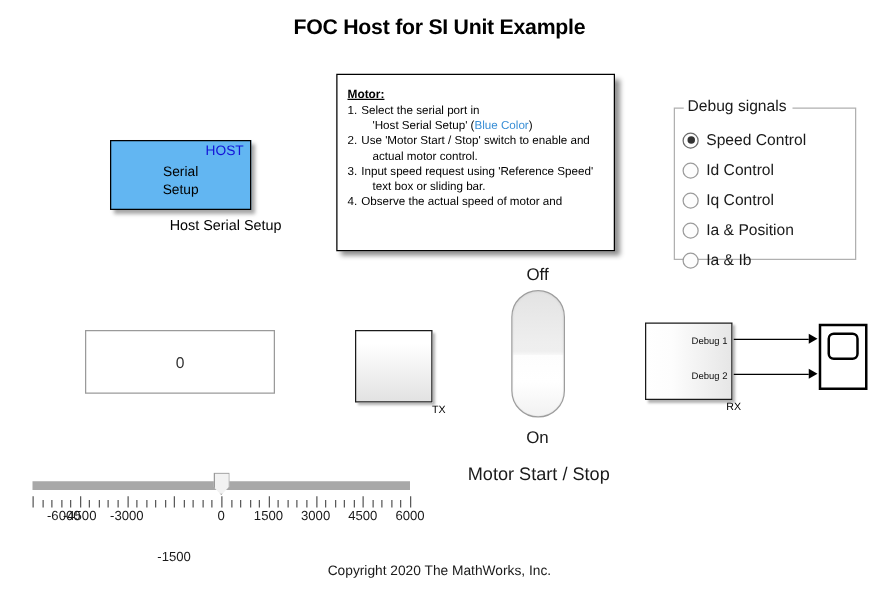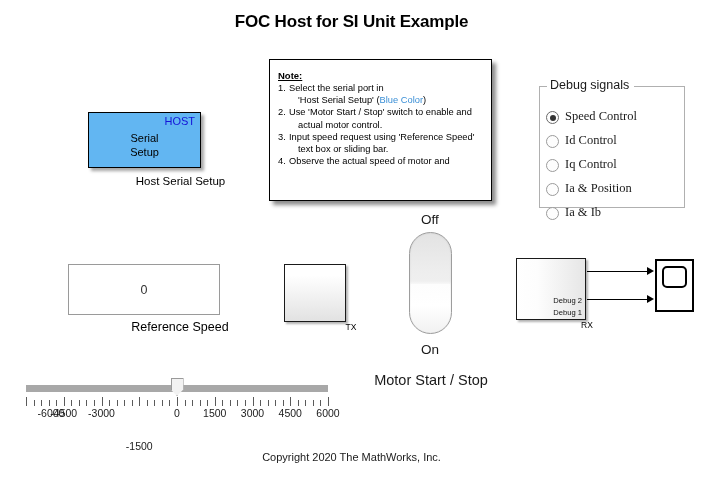--- a/index.html
+++ b/index.html
@@ -120,23 +120,22 @@
     font-size: 12.5px;
     color: #1a1a1a;
   }
   .radio-list {
     position: absolute;
     left: 546px; top: 100px;
     width: 140px;
   }
   .radio-row {
     display: flex;
-    align-items: flex-end;
+    align-items: center;
     height: 24px;
-    font-family: Liberation Serif, serif;
   }
   .radio-mark {
     width: 11px; height: 11px;
     border-radius: 50%;
     border: 1px solid #9b9b9b;
     background: #fdfdfd;
     margin-right: 6px;
     position: relative;
     flex: 0 0 auto;
   }
@@ -237,21 +236,21 @@
     box-shadow: 2px 2px 2px rgba(0,0,0,0.3);
     box-sizing: border-box;
   }
   .rx-port {
     position: absolute;
     right: 3px;
     font-size: 7.6px;
     color: #111111;
     white-space: nowrap;
   }
-  .rx-port-1 { top: 9px; margin-top: 40px; }
+  .rx-port-1 { top: 9px; }
   .rx-port-2 { top: 37px; }
   .rx-caption { left: 516px; top: 320px; width: 70px; font-size: 8.5px; }
 
   
   .sig-line {
     position: absolute;
     height: 1.3px;
     background: #000000;
   }
   .sig-arrow {
@@ -349,21 +348,21 @@
   <div class="host-block">
     <div class="host-tag">HOST</div>
     <div class="host-body">
       <div>Serial</div>
       <div>Setup</div>
     </div>
   </div>
   <div class="block-caption host-caption">Host Serial Setup</div>
 
   <div class="note-box">
-    <div class="note-title">Note:</div>
+    <div class="note-title">Motor:</div>
     <ul class="note-list">
       <li>
         <span class="num">1.</span>
         <span>Select the serial port in</span>
         <span class="cont"><span>'Host Serial Setup' (</span><span class="blue-color">Blue Color</span><span>)</span></span>
       </li>
       <li>
         <span class="num">2.</span>
         <span>Use 'Motor Start / Stop' switch to enable and</span>
         <span class="cont">actual motor control.</span>
@@ -401,21 +400,20 @@
     </div>
     <div class="radio-row">
       <span class="radio-mark"></span>
       <span class="radio-label">Ia &amp; Ib</span>
     </div>
   </div>
 
   <div class="refspeed-box">
     <span>0</span>
   </div>
-  <div class="block-caption refspeed-caption">Reference Speed</div>
 
   <div class="tx-block"></div>
   <div class="block-caption tx-caption">TX</div>
 
   <div class="switch-label label-off">Off</div>
   <div class="switch-wrap">
     <div class="switch-track">
       <div class="switch-knob"></div>
     </div>
   </div>

